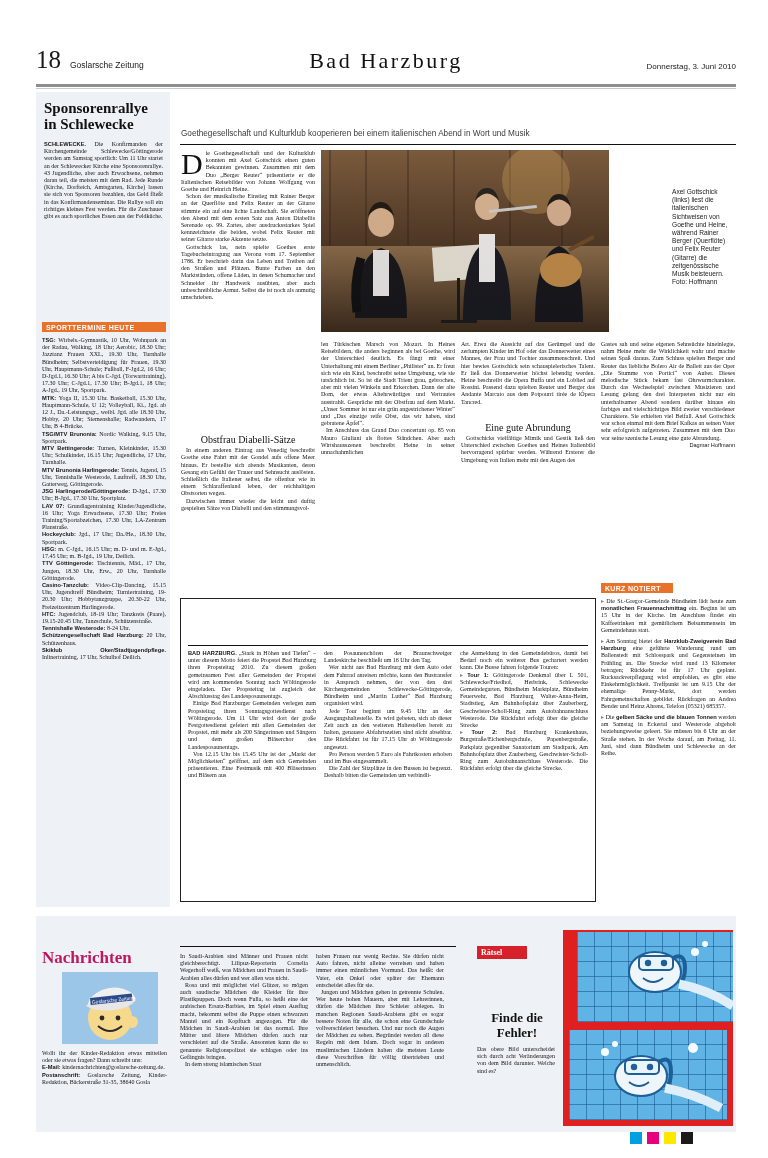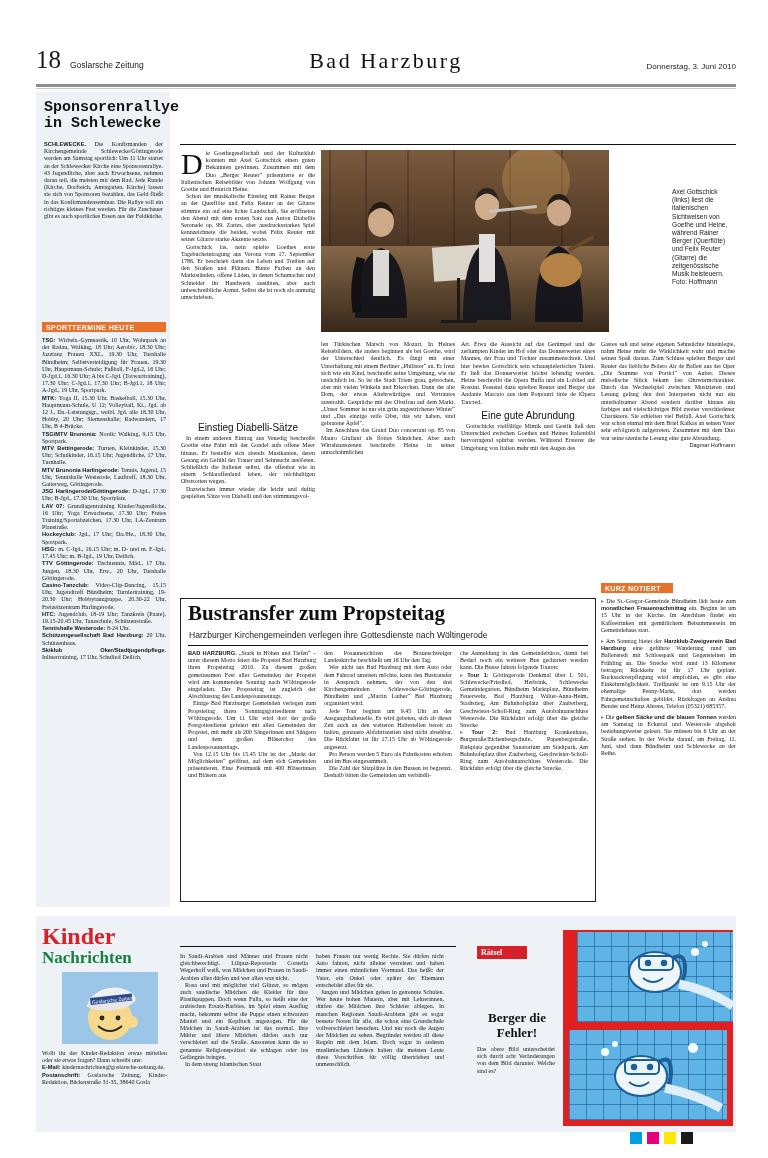--- a/index.html
+++ b/index.html
@@ -87,21 +87,21 @@
   .sidebar-bg {
     position: absolute;
     left: 36px; top: 92px;
     width: 134px; height: 815px;
     background: #eef2f7;
   }
   .sb-title {
     position: absolute;
     left: 44px; top: 100px;
     width: 120px;
-    font-family: Liberation Mono, monospace;
+    font-family: Liberation Serif, serif;
     font-weight: bold;
     font-size: 15px;
     line-height: 16px;
     color: #111;
   }
   .sb-body {
     position: absolute;
     left: 44px; top: 141px;
     width: 119px;
   }
@@ -160,25 +160,25 @@
   .dropcap-col .dc {
     float: left;
     font-family: "Liberation Serif", serif;
     font-size: 30px;
     line-height: 25px;
     padding: 1px 3px 0 0;
     color: #111;
   }
 
   .sub-head {
-    font-family: Liberation Sans, sans-serif;
+    font-family: Liberation Serif, serif;
     font-size: 10px;
     text-align: center;
     text-indent: 0;
-    margin: 6px 0 4px 0;
+    margin: 18px 0 4px 0;
     color: #111;
   }
 
   
   .a1-photo {
     position: absolute;
     left: 321px; top: 150px;
     width: 288px; height: 182px;
     background: linear-gradient(160deg,#3b2a20 0%, #6b4c33 28%, #2a1d15 60%, #140d09 100%);
     overflow: hidden;
@@ -253,21 +253,21 @@
     width: 140px;
     font-family: "Liberation Serif", serif;
     font-weight: bold; font-size: 24px;
     color: #d6202a;
   }
   .ki-title2 {
     position: absolute; left: 42px; top: 948px;
     width: 140px;
     font-family: "Liberation Serif", serif;
     font-weight: bold; font-size: 17px;
-    color: #15803d;
+    color: #be185d;
   }
   .ki-mascot {
     position: absolute; left: 62px; top: 972px;
     width: 96px; height: 72px;
     background: radial-gradient(ellipse at 50% 40%, #cfe4f5 0%, #9cc6e8 55%, #7fb2dd 100%);
     overflow: hidden;
   }
   .ki-contact {
     position: absolute; left: 42px; top: 1050px;
     width: 125px;
@@ -371,20 +371,21 @@
       <p class="noind"><b>Hockeyclub: </b><span>Jgd., 17 Uhr; Da./He., 18.30 Uhr, Sportpark.</span></p>
       <p class="noind"><b>HSG: </b><span>m. C-Jgd., 16.15 Uhr; m. D- und m. E-Jgd., 17.45 Uhr; m. B-Jgd., 19 Uhr, Deilich.</span></p>
       <p class="noind"><b>TTV Göttingerode: </b><span>Tischtennis, Mäd., 17 Uhr, Jungen, 18.30 Uhr, Erw., 20 Uhr, Turnhalle Göttingerode.</span></p>
       <p class="noind"><b>Casino-Tanzclub: </b><span>Video-Clip-Dancing, 15.15 Uhr, Jugendtreff Bündheim; Turniertraining, 19-20.30 Uhr; Hobbytanzgruppe, 20.30-22 Uhr, Freizeitzentrum Harlingerode.</span></p>
       <p class="noind"><b>HTC: </b><span>Jugendclub, 18-19 Uhr; Tanzkreis (Paare), 19.15-20.45 Uhr, Tanzschule, Schützenstraße.</span></p>
       <p class="noind"><b>Tennishalle Westerode: </b><span>8-24 Uhr.</span></p>
       <p class="noind"><b>Schützengesellschaft Bad Harzburg: </b><span>20 Uhr, Schützenhaus.</span></p>
       <p class="noind"><b>Skiklub Oker/Stadtjugendpflege. </b><span>Inlinertraining, 17 Uhr, Schulhof Deilich.</span></p>
     </div>
 
+  <div class="a1-sub">Goethegesellschaft und Kulturklub kooperieren bei einem italienischen Abend in Wort und Musik</div>
   <div class="a1-rule"></div>
 
   <div class="a1-photo">
     <svg width="288" height="182" viewBox="0 0 288 182">
       <defs>
         <linearGradient id="bgw" x1="0" y1="0" x2="0" y2="1">
           <stop offset="0%" stop-color="#7a5a3c"></stop>
             <stop offset="55%" stop-color="#4a3423"></stop>
           <stop offset="100%" stop-color="#1a120c"></stop>
         </linearGradient>
@@ -446,21 +447,21 @@
     <span>Axel Gottschick (links) liest die italienischen Sichtweisen von Goethe und Heine, während Rainer Berger (Querflöte) und Felix Reuter (Gitarre) die zeitgenössische Musik beisteuern.</span>
     <span>Foto: Hoffmann</span>
   </div>
 
   <div class="col dropcap-col" style="top:150px;height:262px;">
     <p class="noind"><span class="dc">D</span><span>ie Goethegesellschaft und der Kulturklub konnten mit Axel Gottschick einen guten Bekannten gewinnen. Zusammen mit dem Duo „Berger Reuter“ präsentierte er die Italienischen Reisebilder von Johann Wolfgang von Goethe und Heinrich Heine.</span></p>
     <p>Schon der musikalische Einstieg mit Rainer Berger an der Querflöte und Felix Reuter an der Gitarre stimmte ein auf eine lichte Landschaft. Sie eröffneten den Abend mit dem ersten Satz aus Anton Diabellis Serenade op. 99. Zartes, aber ausdrucksstarkes Spiel kennzeichnete die beiden, wobei Felix Reuter mit seiner Gitarre starke Akzente setzte.</p>
     <p>Gottschick las, nein spielte Goethes erste Tagebucheintragung aus Verona vom 17. September 1786. Er beschrieb darin das Leben und Treiben auf den Straßen und Plätzen. Bunte Farben an den Marktständen, offene Läden, in denen Schumacher und Schneider ihr Handwerk ausübten, aber auch unbeschreibliche Armut. Selbst die ist noch als anmutig umschrieben.</p>
   </div>
   <div class="col" style="left:181px;top:418px;width:134px;">
-    <div class="sub-head">Einstieg Diabelli-Sätze</div>
+    <div class="sub-head">Obstfrau Diabelli-Sätze</div>
     <p>In einem anderen Eintrag aus Venedig beschreibt Goethe eine Fahrt mit der Gondel aufs offene Meer hinaus. Er bestellte sich abends Musikanten, deren Gesang ein Gefühl der Trauer und Sehnsucht auslösten. Schließlich die Italiener selbst, die offenbar wie in einem Schlaraffenland leben, der reichhaltigen Obstsorten wegen.</p>
     <p>Dazwischen immer wieder die leicht und duftig gespielten Sätze von Diabelli und den stimmungsvol-</p>
   </div>
 
   <div class="col" style="left:321px;top:341px;width:134px;">
     <p class="noind">len Türkischen Marsch von Mozart. In Heines Reisebildern, die anders beginnen als bei Goethe, wird der Unterschied deutlich. Es fängt mit einer Unterhaltung mit einem Berliner „Philister“ an. Er freut sich wie ein Kind, beschreibt seine Umgebung, wie sie tatsächlich ist. So ist die Stadt Trient grau, gebrochen, aber mit vielen Winkeln und Erkerchen. Dann der alte Dom, der etwas Altehrwürdiges und Vertrautes ausstrahlt. Gespräche mit der Obstfrau auf dem Markt. „Unser Sommer ist nur ein grün angestrichener Winter“ und „Das einzige reife Obst, das wir haben, sind gebratene Äpfel“.</p>
     <p>Im Anschluss das Grand Duo concertant op. 85 von Mauro Giuliani als flottes Ständchen. Aber auch Wirtshausszenen beschreibt Heine in seiner unnachahmlichen</p>
   </div>
 
   <div class="col" style="left:461px;top:341px;width:134px;">
@@ -468,22 +469,20 @@
     <div class="sub-head">Eine gute Abrundung</div>
     <p>Gottschicks vielfältige Mimik und Gestik ließ den Unterschied zwischen Goethes und Heines Italienbild hervorragend spürbar werden. Während Ersterer die Umgebung von Italien mehr mit den Augen des</p>
   </div>
 
   <div class="col" style="left:601px;top:341px;width:134px;">
     <p class="noind">Gastes sah und seine eigenen Sehnsüchte hineinlegte, nahm Heine mehr die Wirklichkeit wahr und machte seinen Spaß daraus. Zum Schluss spielten Berger und Reuter das liebliche Bolero Air de Ballett aus der Oper „Die Stumme von Portici“ von Auber. Dieses melodische Stück bekam fast Ohrwurmcharakter. Durch das Wechselspiel zwischen Musizieren und Lesung gelang den drei Interpreten nicht nur ein unterhaltsamer Abend sondern darüber hinaus ein farbiges und vielschichtiges Bild zweier verschiedener Charaktere. Sie erhielten viel Beifall. Axel Gottschick war schon einmal mit dem Brief Kafkas an seinen Vater sehr erfolgreich aufgetreten. Zusammen mit dem Duo war seine szenische Lesung eine gute Abrundung.</p>
     <p class="noind" style="text-align:right;font-family:'Liberation Sans',sans-serif;font-size:5.6px;">Dagmar Hoffmann</p>
   </div>
 
   <div class="a2-box"></div>
-  <div class="a2-head">Bustransfer zum Propsteitag</div>
-  <div class="a2-sub">Harzburger Kirchengemeinden verlegen ihre Gottesdienste nach Wöltingerode</div>
   <div class="a2-rule"></div>
 
   <div class="col" style="left:188px;top:650px;width:128px;">
     <p class="noind"><b>BAD HARZBURG.</b>
       <span>„Stark in Höhen und Tiefen“ – unter diesem Motto feiert die Propstei Bad Harzburg ihren Propsteitag 2010. Zu diesem großen gemeinsamen Fest aller Gemeinden der Propstei wird am kommenden Sonntag nach Wöltingerode eingeladen. Der Propsteitag ist zugleich der Abschlusstag des Landesposaunentags.</span></p>
     <p>Einige Bad Harzburger Gemeinden verlegen zum Propsteitag ihren Sonntagsgottesdienst nach Wöltingerode. Um 11 Uhr wird dort der große Festgottesdienst gefeiert mit allen Gemeinden der Propstei, mit mehr als 200 Sängerinnen und Sängern und dem großen Bläserchor des Landesposaunentags.</p>
     <p>Von 12.15 Uhr bis 15.45 Uhr ist der „Markt der Möglichkeiten“ geöffnet, auf dem sich Gemeinden präsentieren. Eine Festmusik mit 400 Bläserinnen und Bläsern aus</p>
   </div>
 
   <div class="col" style="left:324px;top:650px;width:128px;">
@@ -508,21 +507,20 @@
     <span>KURZ NOTIERT</span>
   </div>
   <div class="col kn-body" id="kurz-list">
       <p class="noind"><span class="kn-bullet">▸ </span><span>Die St.-Gregor-Gemeinde Bündheim lädt heute zum </span><b>monatlichen Frauennachmittag</b><span> ein. Beginn ist um 15 Uhr in der Kirche. Im Anschluss findet ein Kaffeetrinken mit gemütlichem Beisammensein im Gemeindehaus statt.</span></p>
       <p class="noind"><span class="kn-bullet">▸ </span><span>Am Sonntag bietet der </span><b>Harzklub-Zweigverein Bad Harzburg</b><span> eine geführte Wanderung rund um Ballenstedt mit Schlosspark und Gegensteinen im Frühling an. Die Strecke wird rund 13 Kilometer betragen; Rückkehr ist für 17 Uhr geplant. Rucksackverpflegung wird empfohlen, es gibt eine Einkehrmöglichkeit. Treffpunkt ist um 9.15 Uhr der ehemalige Penny-Markt, dort werden Fahrgemeinschaften gebildet. Rückfragen an Andrea Bender und Heinz Ahrens, Telefon (05321) 685357.</span></p>
       <p class="noind"><span class="kn-bullet">▸ </span><span>Die </span><b>gelben Säcke und die blauen Tonnen</b><span> werden am Samstag in Eckertal und Westerode abgeholt beziehungsweise geleert. Sie müssen bis 6 Uhr an der Straße stehen. In der Woche darauf, am Freitag, 11. Juni, sind dann Bündheim und Schlewecke an der Reihe.</span></p>
     </div>
 
   <div class="kn-bg"></div>
 
-  <div class="ki-title1">Kinder</div>
   <div class="ki-title2">Nachrichten</div>
 
   <div class="ki-mascot">
     <svg width="96" height="72" viewBox="0 0 96 72">
       <rect x="0" y="0" width="96" height="72" fill="#9cc6e8"></rect>
       <circle cx="48" cy="46" r="22" fill="#f6d98c"></circle>
       <path d="M24 34 q24 -26 50 -6 q-6 8 -22 10 q-18 2 -28 -4z" fill="#e7e7e7"></path>
       <path d="M26 32 L74 27 L70 21 Q48 8 28 26 z" fill="#f0f0f0"></path>
       <rect x="28" y="26" width="42" height="7" fill="#2b4a8a" transform="rotate(-6 28 26)"></rect>
       <text x="30" y="32" font-family="Liberation Sans, sans-serif" font-size="5" fill="#ffffff" transform="rotate(-6 30 32)">Goslarsche Zeitung</text>
@@ -549,21 +547,21 @@
     <p>In dem streng islamischen Staat</p>
   </div>
   <div class="col" style="left:316px;top:953px;width:128px;">
     <p class="noind">haben Frauen nur wenig Rechte. Sie dürfen nicht Auto fahren, nicht alleine verreisen und haben immer einen männlichen Vormund. Das heißt: der Vater, ein Onkel oder später der Ehemann entscheidet alles für sie.</p>
     <p>Jungen und Mädchen gehen in getrennte Schulen. Wer heute hohen Mauern, aber mit Lehrerinnen, dürfen die Mädchen ihre Schleier ablegen. In manchen Regionen Saudi-Arabiens gibt es sogar bessere Noten für alle, die schon eine Grundschule vollverschleiert besuchen. Und nur noch die Augen der Mädchen zu sehen. Begründet werden all diese Regeln mit dem Islam. Doch sogar in anderen muslimischen Ländern halten die meisten Leute diese Vorschriften für völlig übertrieben und unmenschlich.</p>
   </div>
 
   <div class="raetsel-banner">
     <span>Rätsel</span>
   </div>
-  <div class="fehler-head">Berger die Fehler!</div>
+  <div class="fehler-head">Finde die Fehler!</div>
   <div class="col fehler-body">
     <p>Das obere Bild unterscheidet sich durch acht Veränderungen von dem Bild darunter. Welche sind es?</p>
   </div>
 
   <div class="cartoon">
     <div class="cart-panel top">
       <div class="netgrid"></div>
       <svg width="158" height="90" viewBox="0 0 158 90" style="position:absolute;left:0;top:0">
         <ellipse cx="78" cy="40" rx="26" ry="20" fill="#eef6fb" stroke="#1d5f96" stroke-width="2"></ellipse>
         <rect x="62" y="24" width="34" height="14" rx="4" fill="#e8f3fa" stroke="#1d5f96" stroke-width="2"></rect>

